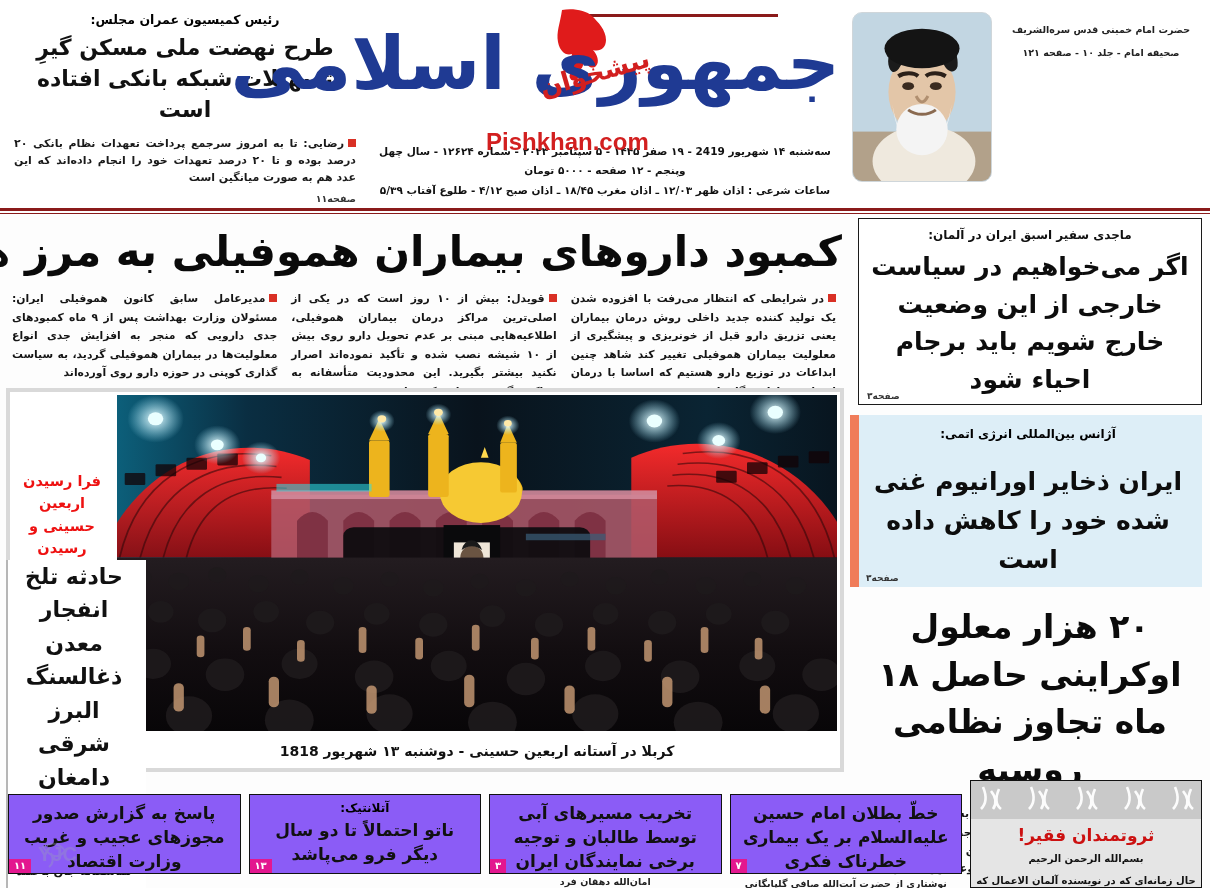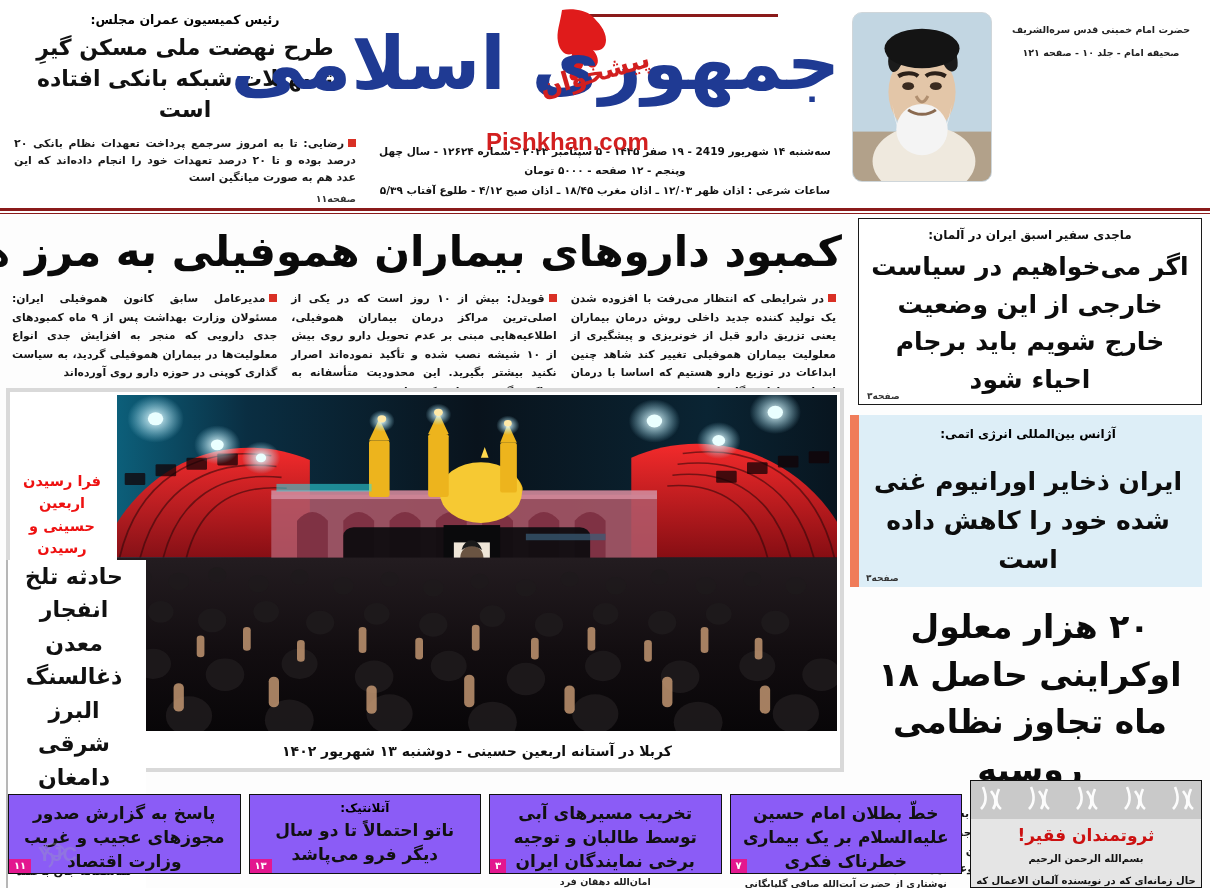--- a/index.html
+++ b/index.html
@@ -489,21 +489,21 @@
                 <rect x="44" y="266" width="8" height="26" rx="4"></rect>
                   <rect x="118" y="260" width="8" height="28" rx="4"></rect>
                 <rect x="194" y="268" width="8" height="26" rx="4"></rect>
                   <rect x="270" y="258" width="8" height="30" rx="4"></rect>
                 <rect x="348" y="268" width="8" height="26" rx="4"></rect>
                   <rect x="424" y="260" width="8" height="28" rx="4"></rect>
                 <rect x="500" y="268" width="8" height="26" rx="4"></rect>
               </g>
             </svg>
           </div>
-          <div class="photo-cap">کربلا در آستانه اربعین حسینی - دوشنبه ۱۳ شهریور ۱۴۰۲</div>
+          <div class="photo-cap">کربلا در آستانه اربعین حسینی - دوشنبه ۱۳ شهریور 1818</div>
         </div>
 
         <div class="right-rail">
           <div class="rail-sep"></div>
           <div class="rail-hl">حادثه تلخ انفجار معدن ذغالسنگ البرز شرقی دامغان</div>
           <div class="rail-b"><span class="sq"></span><span>۶ کارگر پس از ساعت‌ها تلاش نیروهای امدادی، متأسفانه جان باختند</span></div>
 
         </div>
       </div>
     </div>

